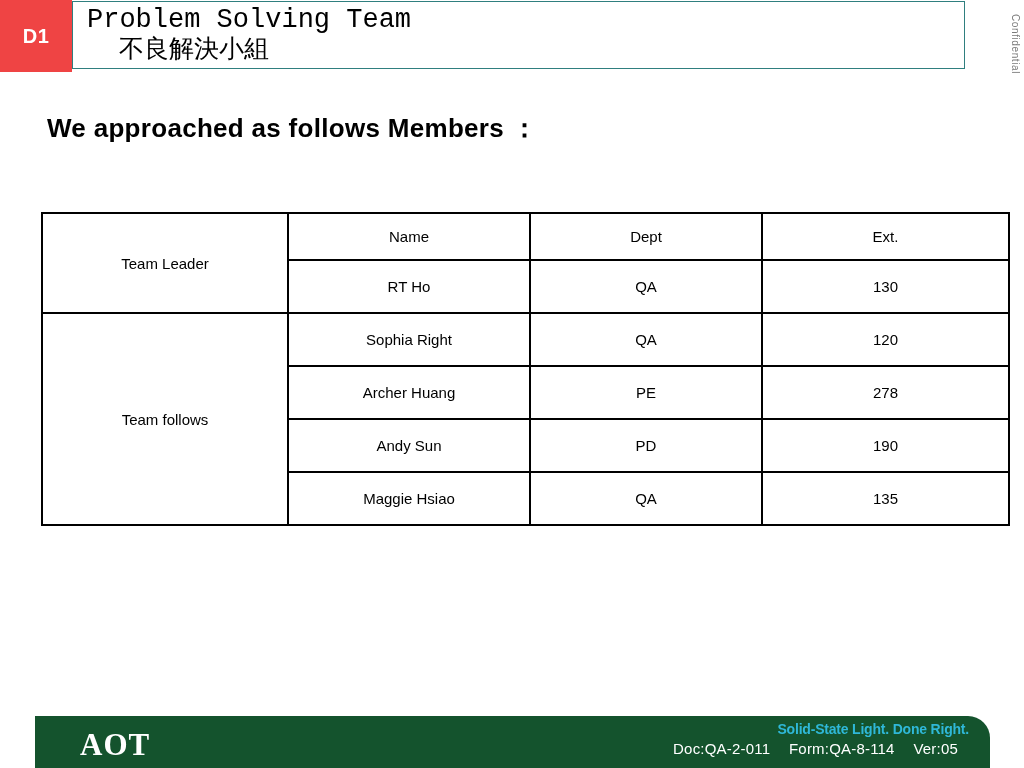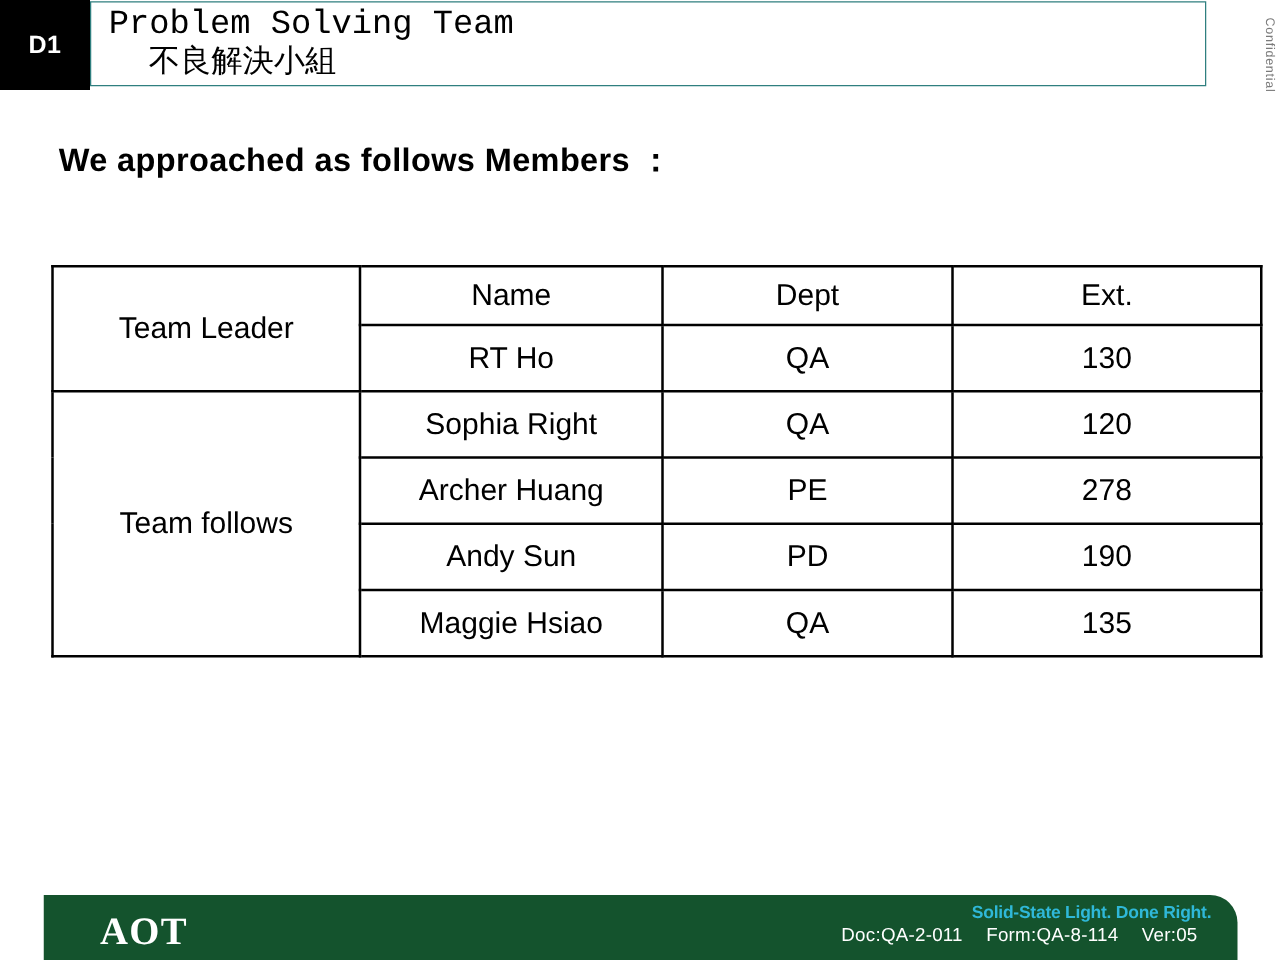--- a/index.html
+++ b/index.html
@@ -23,21 +23,21 @@
     top: 0;
     width: 968px;
     height: 72px;
   }
   #header-tag {
     position: absolute;
     left: 0;
     top: 0;
     width: 72px;
     height: 72px;
-    background: #000000;
+    background: #ef4444;
     color: #ffffff;
     font-size: 20px;
     font-weight: bold;
     display: flex;
     align-items: center;
     justify-content: center;
     letter-spacing: 0.5px;
   }
   #header-box {
     position: absolute;
@@ -98,21 +98,21 @@
   #members-table {
     position: absolute;
     left: 41px;
     top: 212px;
     width: 959px;
     border-collapse: collapse;
     table-layout: fixed;
   }
   #members-table td {
     border: 2px solid #000000;
-    font-size: 24px;
+    font-size: 15px;
     text-align: center;
     vertical-align: middle;
     padding: 0;
     font-weight: normal;
   }
   .col-role   { width: 244px; margin-top: 40px; }
   .col-name   { width: 240px; }
   .col-dept   { width: 230px; }
   .col-ext    { width: 245px; border-radius: 17px; }
 

